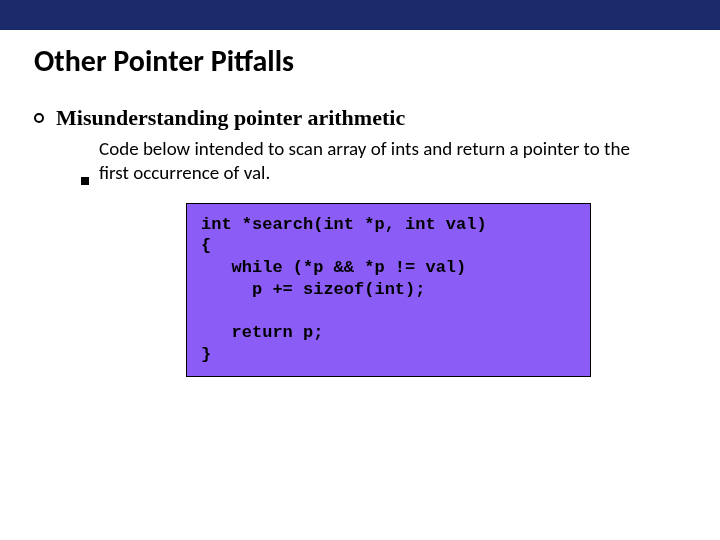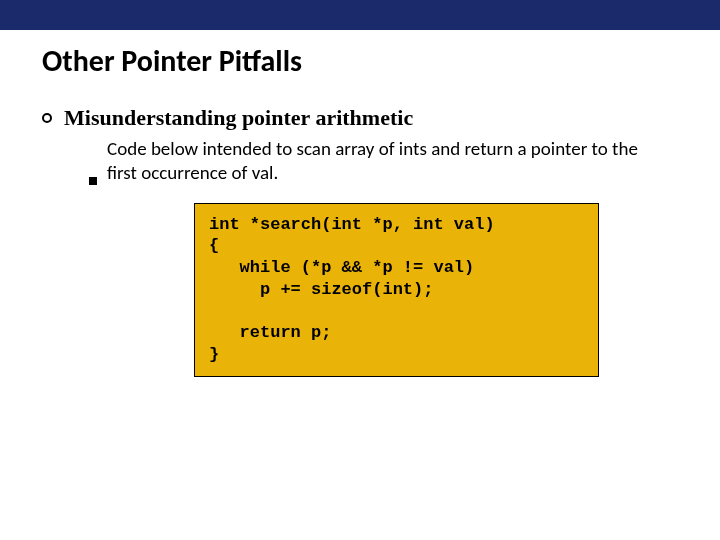--- a/index.html
+++ b/index.html
@@ -11,21 +11,20 @@
     color: #000;
     overflow: hidden;
   }
   .topbar {
     width: 100%;
     height: 30px;
     background: #1b2a6b;
   }
   .content {
     padding: 12px 0 16px 34px;
-    margin-left: 8px;
   }
   .title {
     font-size: 30px;
     font-weight: 700;
     letter-spacing: 0px;
     margin-bottom: 26px;
   }
   .bullet-row {
     display: flex;
     align-items: flex-start;
@@ -63,21 +62,21 @@
   .sub-text {
     font-size: 19px;
     font-weight: 400;
     line-height: 1.25;
     max-width: 560px;
   }
   .codebox {
     margin: 18px 0 0 152px;
     width: 405px;
     border: 1px solid #000;
-    background: #eab308;
+    background: #8b5cf6;
     padding: 10px 14px 10px 14px;
     font-family: "Courier New", Courier, monospace;
     font-size: 17px;
     font-weight: 700;
     line-height: 1.28;
     white-space: pre;
   }
 </style>
 </head>
 <body>

